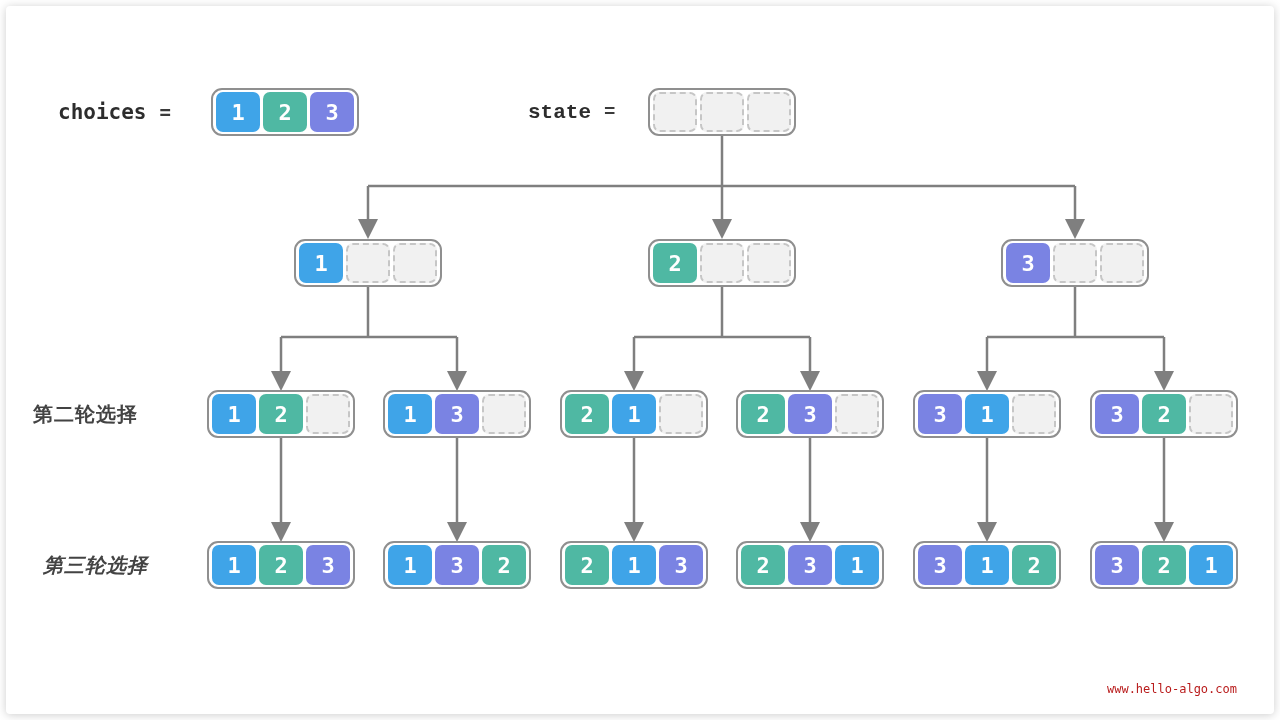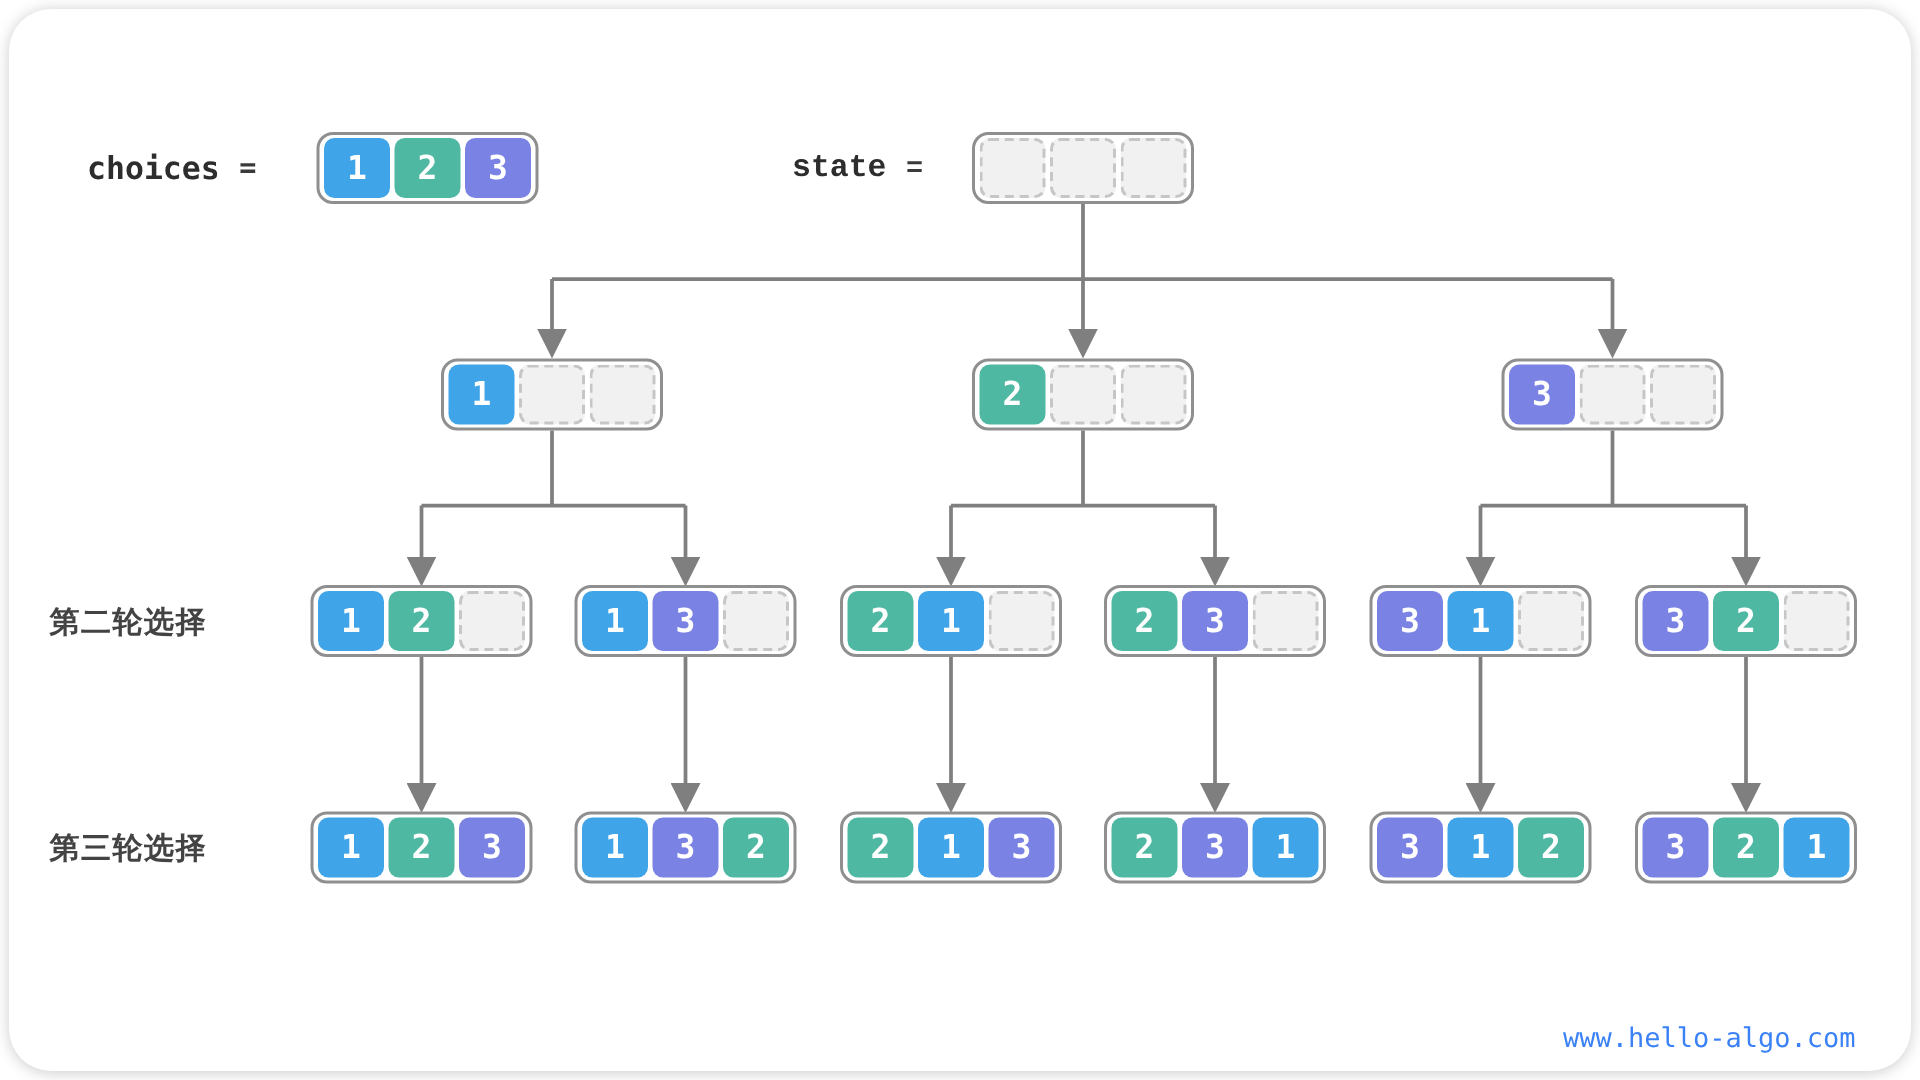--- a/index.html
+++ b/index.html
@@ -1,18 +1,18 @@
 <!DOCTYPE html>
 <html><head>
 <meta charset="utf-8">
 <style>
   html,body{margin:0;padding:0;background:#ffffff;width:1280px;height:720px;overflow:hidden;}
   #canvas{
     position:absolute;left:6px;top:6px;width:1268px;height:708px;
-    background:#ffffff;border-radius:28px;
+    background:#ffffff;border-radius:4px;
     box-shadow:0 1px 10px rgba(0,0,0,.20);
     font-family:"Liberation Sans",sans-serif;
   }
   .code-label{
     position:absolute;height:48px;display:flex;align-items:center;gap:13px;
     font-family:"DejaVu Sans Mono",monospace;font-weight:700;font-size:21px;color:#2d2d2d;
   }
   .code-label .eq{font-weight:700;font-size:19px;color:#3a3a3a;}
   .row-label{
     position:absolute;height:48px;display:flex;align-items:center;
@@ -25,21 +25,21 @@
   }
   .cell{
     box-sizing:border-box;width:44px;height:40px;border-radius:7px;
     display:flex;align-items:center;justify-content:center;
     font-family:"DejaVu Sans Mono",monospace;font-weight:700;font-size:22px;color:#fff;
   }
   .cell.empty{background:#f1f1f1;border:2px dashed #c6c6c6;}
   #wires{position:absolute;left:0;top:0;pointer-events:none;}
   #watermark{
     position:absolute;right:37px;top:676px;
-    font-family:"DejaVu Sans Mono",monospace;font-size:18px;color:#3b82f6;
+    font-family:"DejaVu Sans Mono",monospace;font-size:12px;color:#b91c1c;
   }
 </style>
 </head>
 <body>
 
 <div id="canvas">
 
   <svg id="wires" width="1268" height="708" viewBox="6 6 1268 708">
     <defs>
       <marker id="arr" viewBox="0 0 10 10" refX="5" refY="5" markerWidth="8" markerHeight="8" orient="auto-start-reverse">
@@ -79,21 +79,21 @@
   <div class="code-label" style="left:52px;top:82px;">
     <span>choices</span>
       <span class="eq">=</span>
   </div>
   <div class="code-label" style="left:522px;top:82px;font-family:Liberation Mono, monospace;">
     <span>state</span>
       <span class="eq">=</span>
   </div>
 
   <div class="row-label" style="left:27px;top:384px;">第二轮选择</div>
-  <div class="row-label" style="left:27px;top:535px;">第三轮选择</div>
+  <div class="row-label" style="left:37px;top:535px;font-style:italic;">第三轮选择</div>
 
   <div id="nodes">
       <div class="seq-node" style="left: 205px; top: 82px;">
         <div class="cell" style="background: rgb(63, 164, 232);">1</div>
         <div class="cell" style="background: rgb(79, 184, 163);">2</div>
         <div class="cell" style="background: rgb(122, 131, 227);">3</div>
       </div>
       <div class="seq-node" style="left: 642px; top: 82px;">
         <div class="cell empty"></div>
         <div class="cell empty"></div>

